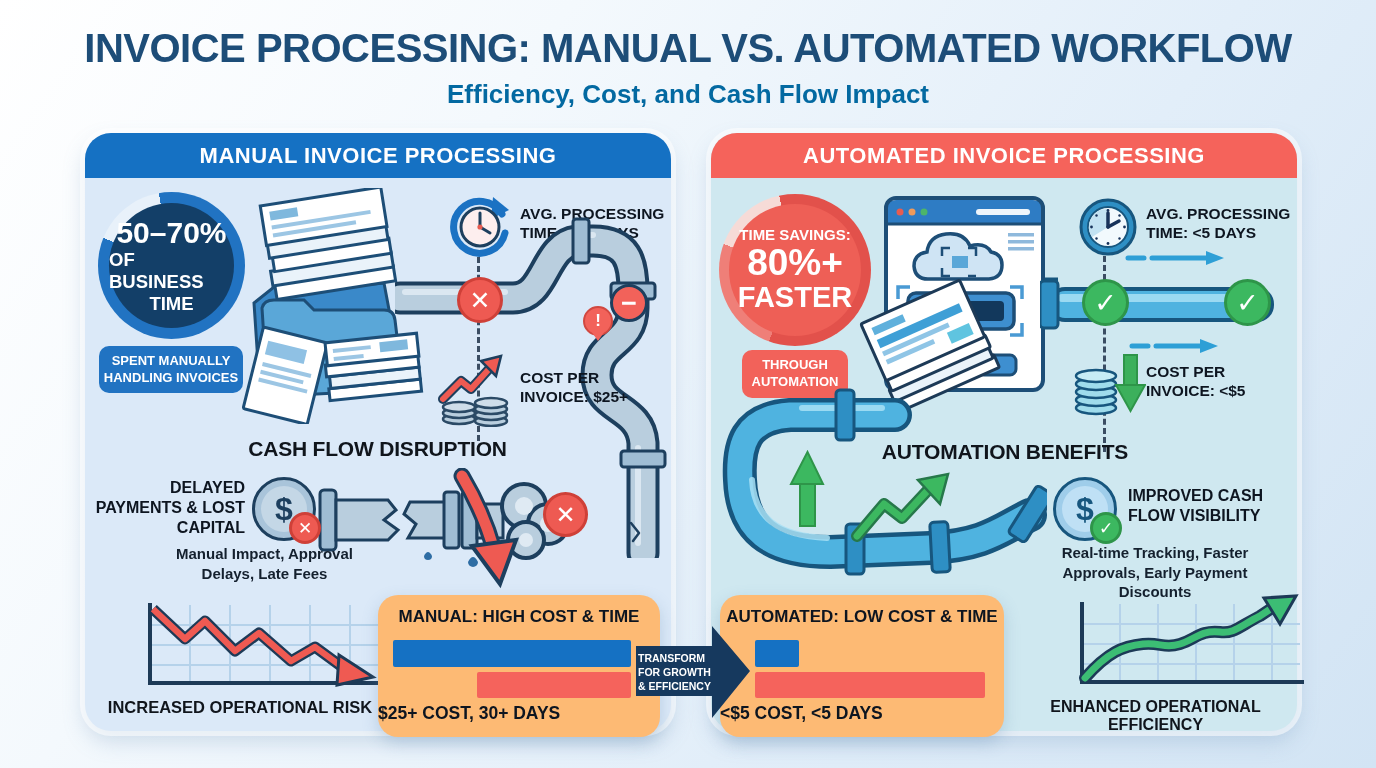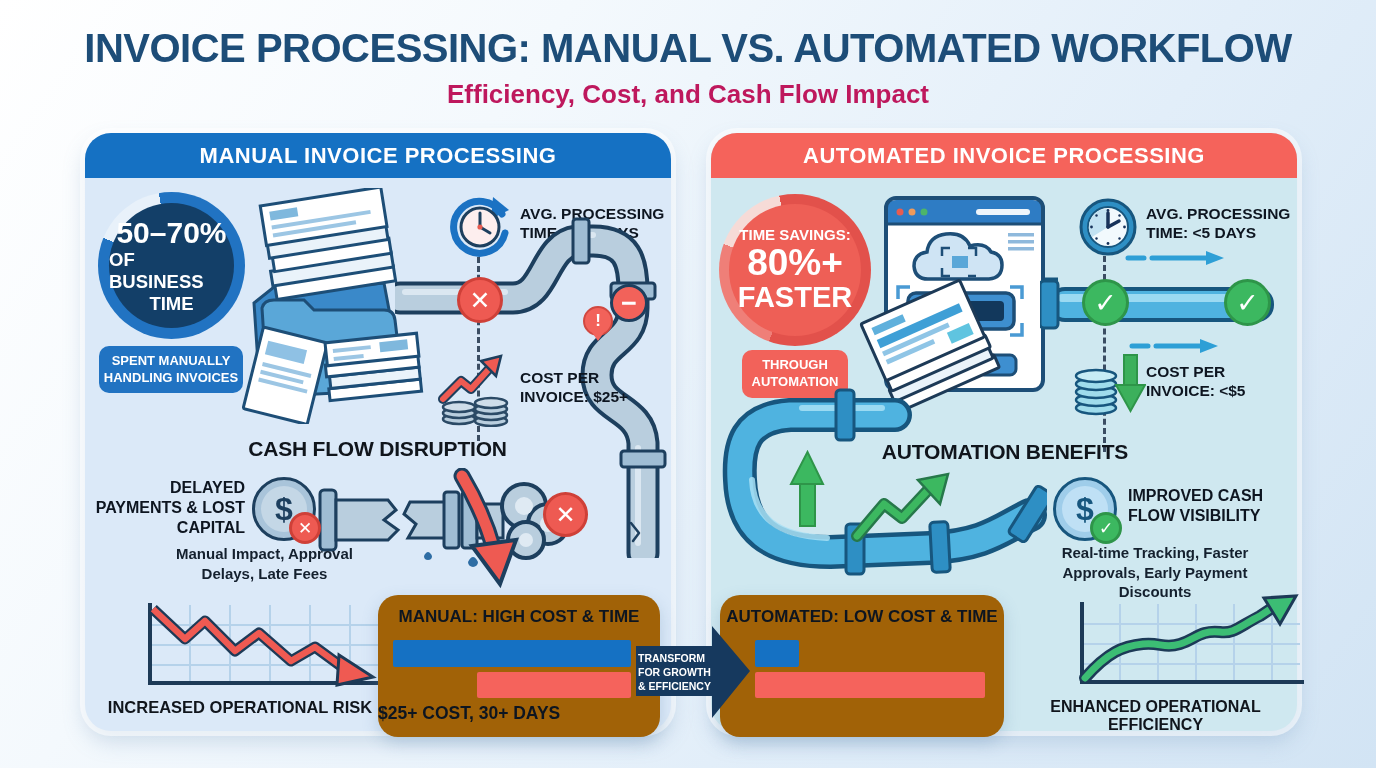--- a/index.html
+++ b/index.html
@@ -8,21 +8,21 @@
     font-family:"Liberation Sans","DejaVu Sans",sans-serif;
     background:linear-gradient(125deg,#ffffff 0%,#f4f9fd 30%,#e2eef9 65%,#d2e4f4 100%);
     position:relative; color:#0d1520;
   }
   .abs { position:absolute; }
   .ctr { text-align:center; }
 
   
   .title { left:0; right:0; top:26px; text-align:center; font-size:40px; font-weight:800;
            color:#1d4d78; letter-spacing:-0.5px; }
-  .subtitle { left:0; right:0; top:79px; text-align:center; font-size:26px; font-weight:700; color:#be185d; }
+  .subtitle { left:0; right:0; top:79px; text-align:center; font-size:26px; font-weight:700; color:#0369a1; }
 
   
   .panel { border-radius:26px; box-shadow:0 0 0 5px rgba(255,255,255,.55), 0 10px 22px rgba(100,140,180,.28); }
   .panel-header { position:absolute; left:0; right:0; top:0; height:45px; border-radius:26px 26px 0 0;
                   color:#fff; font-weight:700; font-size:22px; letter-spacing:.5px;
                   display:flex; align-items:center; justify-content:center; }
   #manual-panel { left:85px; top:133px; width:586px; height:598px; background:#dbe9f8; }
   #automated-panel { left:711px; top:133px; width:586px; height:598px; background:#cfe8f0; }
   #manual-panel .panel-header { background:#1571c3; }
   #automated-panel .panel-header { background:#f5635b; }
@@ -70,21 +70,21 @@
   
   .coin { border-radius:50%; display:flex; align-items:center; justify-content:center;
           font-weight:800; z-index:3; }
   #coin-x { left:252px; top:477px; width:64px; height:64px; background:#c4d7e6;
             border:3.5px solid #1d3f5e; box-shadow:inset 0 0 0 6px #a9c4da; color:#1d3f5e; font-size:32px; }
   #coin-check { left:1053px; top:477px; width:64px; height:64px; background:#bfe0f5;
             border:3.5px solid #17567e; box-shadow:inset 0 0 0 6px #9fcdea; color:#17567e; font-size:32px; }
   .coin .mini { position:absolute; right:-8px; bottom:-6px; width:32px; height:32px; font-size:17px; }
 
   
-  .card { background:#a16207; border-radius:20px; box-shadow:0 6px 16px rgba(100,140,180,.3); z-index:5; }
+  .card { background:#fdba74; border-radius:20px; box-shadow:0 6px 16px rgba(100,140,180,.3); z-index:5; }
   #card-manual { left:378px; top:595px; width:282px; height:142px; }
   #card-auto { left:720px; top:595px; width:284px; height:142px; }
   .card .t { position:absolute; left:0; right:0; top:12px; text-align:center; font-size:17px; font-weight:800; }
   .card .c { position:absolute; left:0; right:0; top:108px; font-size:17.5px; font-weight:800; }
   .bar { position:absolute; border-radius:2px; }
   #transform-arrow { left:636px; top:624px; width:114px; height:96px; z-index:6; }
   #transform-arrow .txt { position:absolute; left:2px; top:22px; width:74px; height:52px;
      display:flex; flex-direction:column; align-items:flex-start; justify-content:center;
      color:#fff; font-size:10.5px; font-weight:800; line-height:1.35; text-align:center; }
 </style>
@@ -417,13 +417,14 @@
     <span>TRANSFORM</span>
     <span>FOR GROWTH</span>
     <span>&amp; EFFICIENCY</span>
   </div>
 </div>
 
 <div class="abs card" id="card-auto">
   <div class="t">AUTOMATED: LOW COST &amp; TIME</div>
   <div class="bar" style="left:35px;top:45px;width:44px;height:27px;background:#1571c3"></div>
   <div class="bar" style="left:35px;top:77px;width:230px;height:26px;background:#f5635c"></div>
+  <div class="c">&lt;$5 COST, &lt;5 DAYS</div>
 </div>
 
 </body></html>

